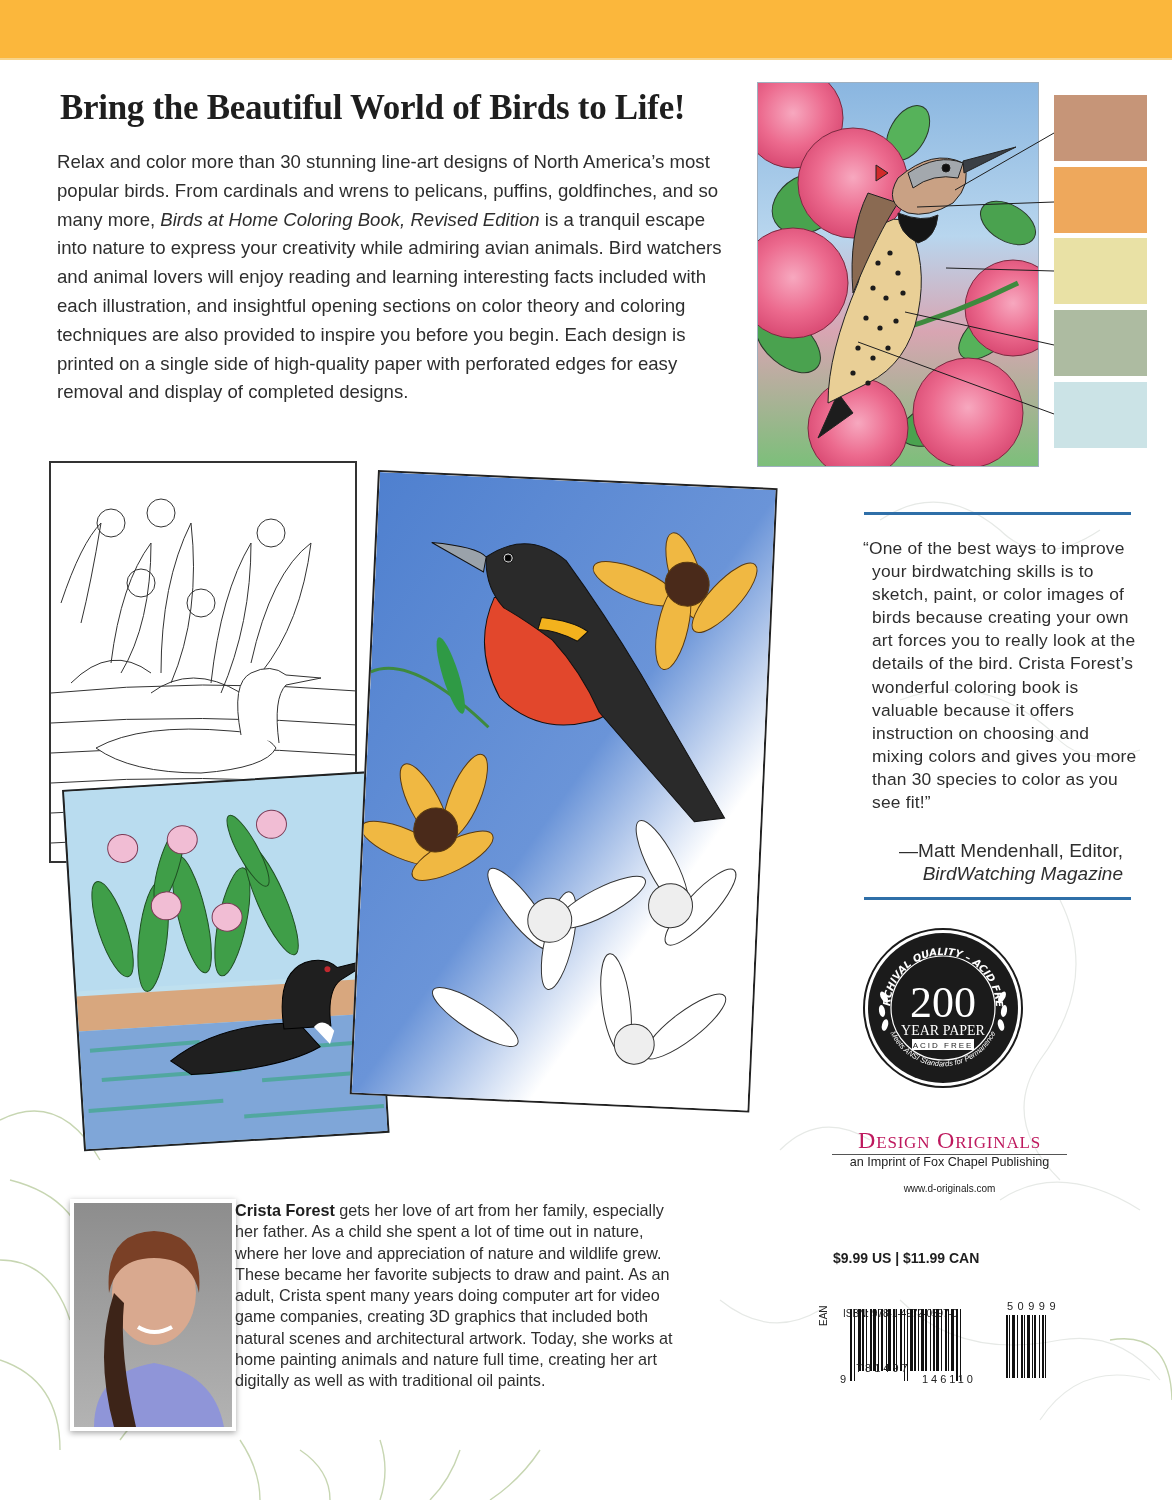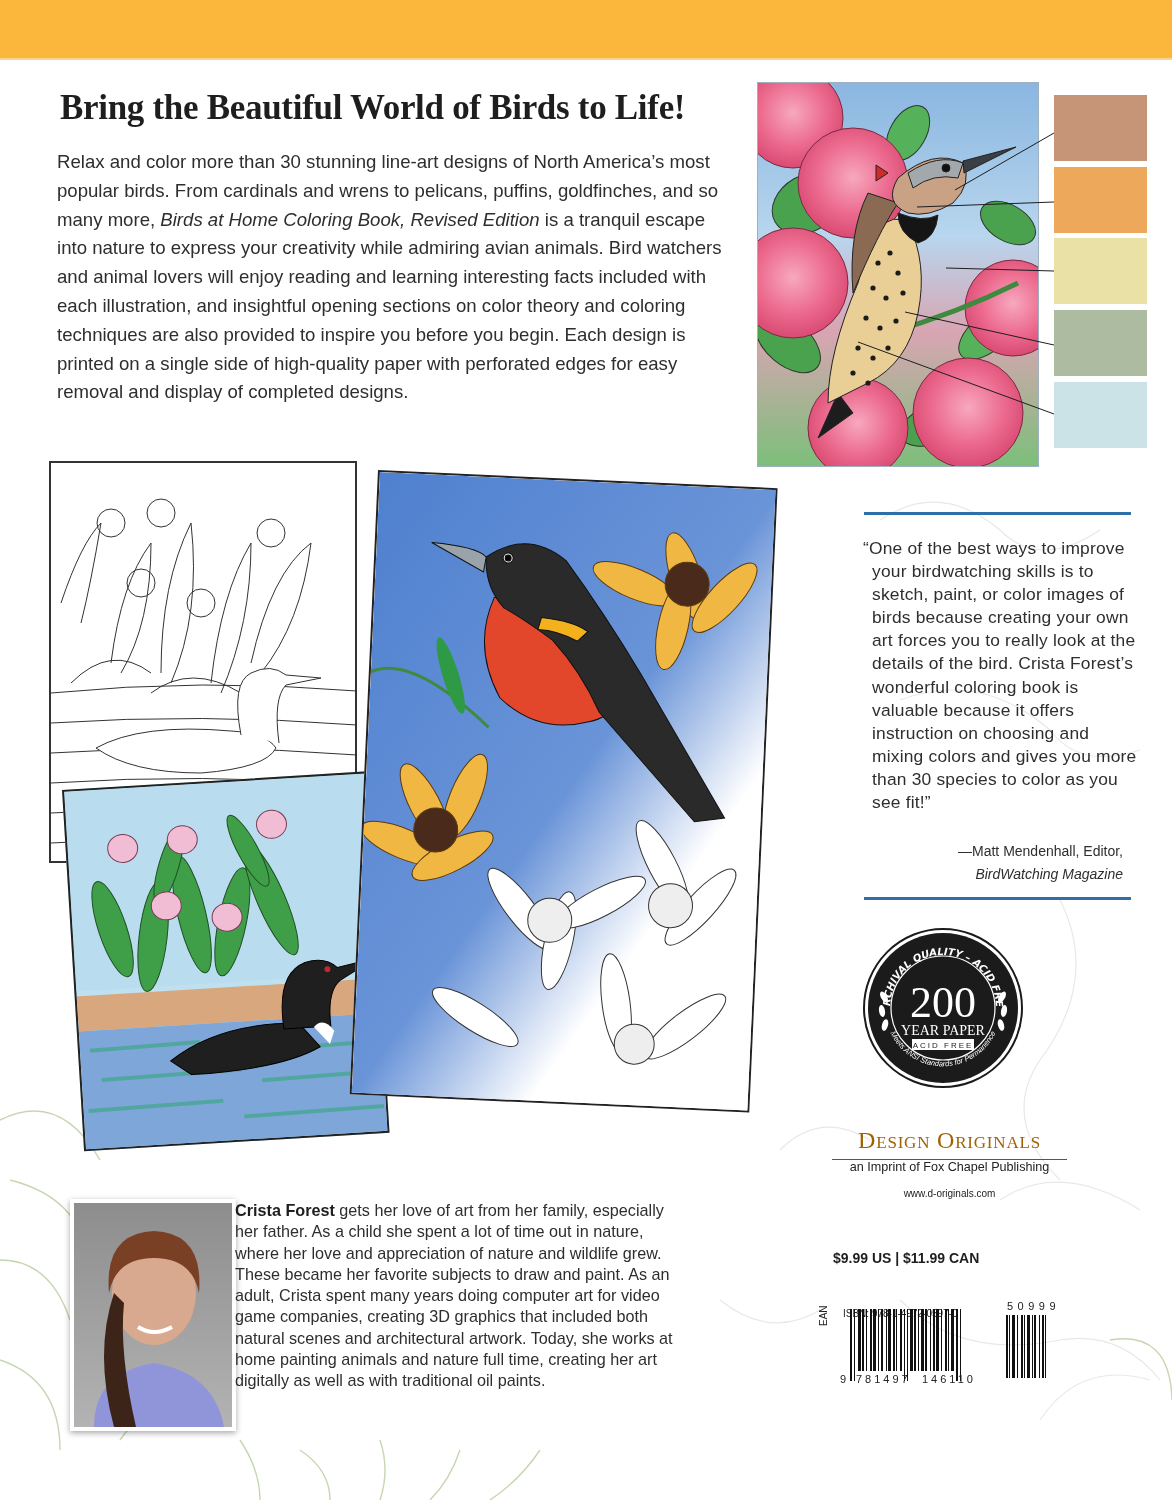--- a/index.html
+++ b/index.html
@@ -22,28 +22,28 @@
 
   
   .page-lineart { position: absolute; left: 49px; top: 461px; width: 308px; height: 402px; border: 2px solid #333; background: #fff; overflow: hidden; }
   .page-loon { position: absolute; left: 62px; top: 790px; width: 306px; height: 362px; border: 2px solid #222; background: #bfe0ef; overflow: hidden; transform: rotate(-3.5deg); transform-origin: top left; }
   .page-oriole { position: absolute; left: 378px; top: 470px; width: 400px; height: 625px; border: 2px solid #222; background: #fff; overflow: hidden; transform: rotate(2.6deg); transform-origin: top left; }
 
   
   .rule { position: absolute; left: 864px; width: 267px; height: 3px; background: #2f6fa8; }
   .quote { position: absolute; left: 863px; top: 537px; width: 280px; font-size: 17.4px; line-height: 23.1px; color: #2e2e2e; letter-spacing: 0.2px; }
   .quote p { padding-left: 9px; text-indent: -9px; }
-  .quote-attr { position: absolute; left: 863px; top: 840px; width: 260px; text-align: right; font-size: 14px; line-height: 22.5px; color: #2e2e2e; }
+  .quote-attr { position: absolute; left: 863px; top: 840px; width: 260px; text-align: right; font-size: 19px; line-height: 22.5px; color: #2e2e2e; }
   .quote-attr .pub { font-style: italic; display: block; }
 
   
   .seal { position: absolute; left: 862px; top: 927px; width: 162px; height: 162px; }
 
   .publisher { position: absolute; left: 832px; top: 1127px; width: 235px; text-align: center; }
-  .pub-name { font-family: "Liberation Serif", serif; font-size: 24px; letter-spacing: 0.8px; color: #a16207; font-variant: small-caps; padding-bottom: 5px; border-bottom: 1px solid #555; }
+  .pub-name { font-family: "Liberation Serif", serif; font-size: 24px; letter-spacing: 0.8px; color: #be185d; font-variant: small-caps; border-bottom: 1px solid #555; }
   .pub-imprint { font-size: 12.6px; color: #222; }
   .pub-url { font-size: 10px; color: #222; margin-top: 14px; }
 
   .price { position: absolute; left: 833px; top: 1250px; font-size: 14px; font-weight: bold; color: #1e1e1e; }
 
   .barcode-wrap { position: absolute; left: 818px; top: 1296px; width: 240px; height: 110px; }
   .ean-label { position: absolute; left: 0; top: 10px; font-size: 10px; transform: rotate(-90deg); transform-origin: left top; color: #222; }
   .isbn-label { position: absolute; left: 25px; top: 12px; font-size: 10px; color: #222; }
   .bars { position: absolute; display: flex; align-items: flex-start; height: 62px; }
   .bars span { display: block; background: #111; height: 100%; }
@@ -348,21 +348,21 @@
     <span style="width:2px;margin-right:1px"></span>
       <span style="width:3px;margin-right:2px"></span>
       <span style="width:1px;margin-right:3px"></span>
     <span style="width:2px;margin-right:1px"></span>
       <span style="width:1px;margin-right:2px"></span>
       <span style="width:3px;margin-right:2px"></span>
     <span style="width:2px;margin-right:2px;height:72px"></span>
       <span style="width:1px;margin-right:0;height:72px"></span>
   </div>
   <span class="digits" style="left:22px;top:77px;">9</span>
-  <span class="digits" style="left:38px;top:77px;">781497</span>
+  <span class="digits" style="left:38px;top:66px;">781497</span>
   <span class="digits" style="left:104px;top:77px;">146110</span>
   <span class="addon-digits">50999</span>
   <div class="bars" style="left:188px;top:19px;height:63px;">
     <span style="width:2px;margin-right:1px"></span>
       <span style="width:1px;margin-right:2px"></span>
       <span style="width:3px;margin-right:2px"></span>
     <span style="width:1px;margin-right:3px"></span>
       <span style="width:2px;margin-right:1px"></span>
       <span style="width:1px;margin-right:2px"></span>
     <span style="width:3px;margin-right:2px"></span>

